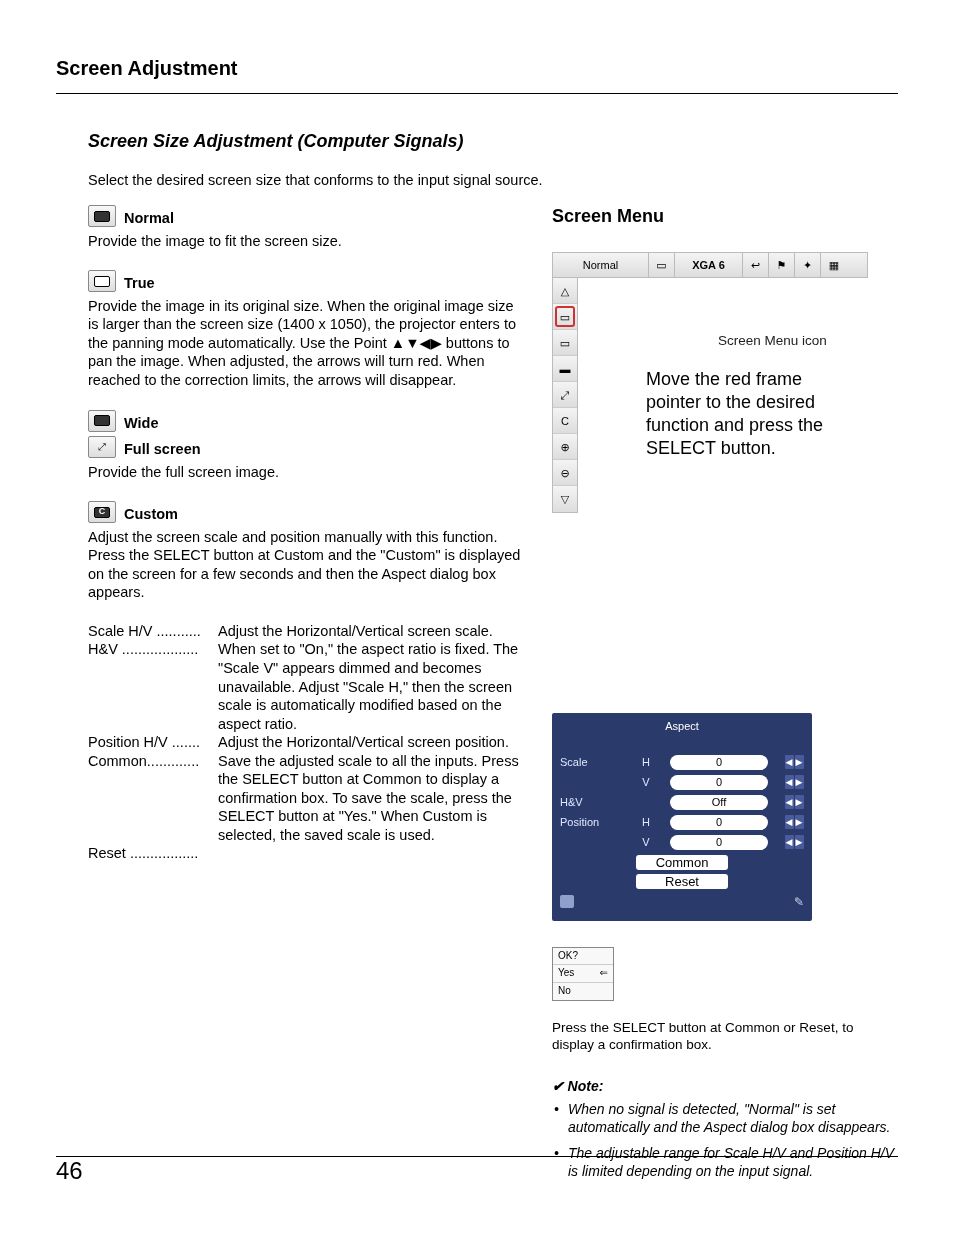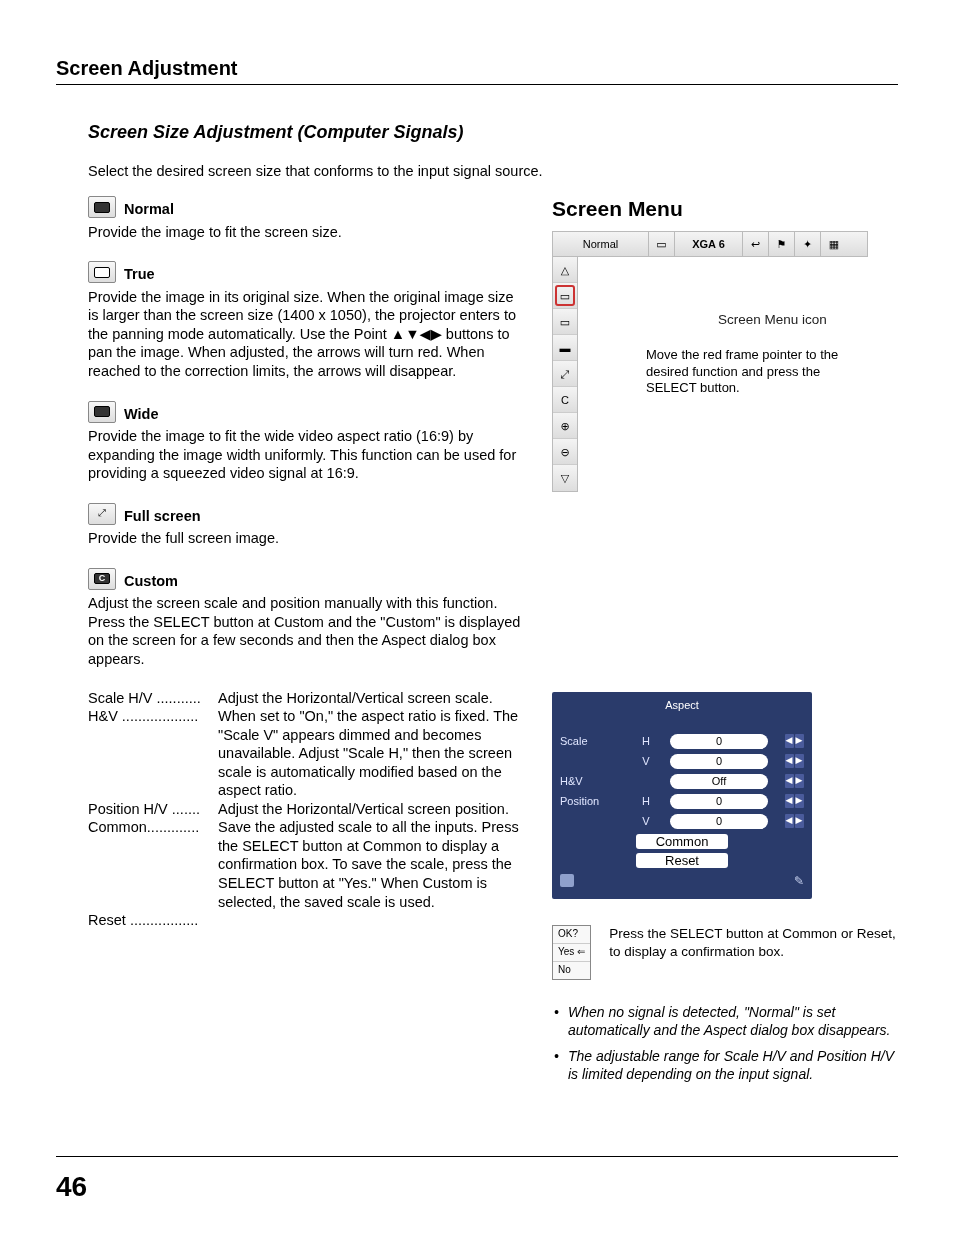--- a/index.html
+++ b/index.html
@@ -15,21 +15,21 @@
   }
   .page {
     padding: 56px 56px 0 56px;
     position: relative;
     height: 100%;
   }
   .header-title {
     font-size: 20px;
     font-weight: bold;
     border-bottom: 1px solid #000;
-    padding-bottom: 2px;
+    padding-bottom: 11px;
     margin-bottom: 36px;
   }
   .section-title {
     font-size: 18px;
     font-weight: bold;
     font-style: italic;
     margin-bottom: 18px;
     margin-left: 32px;
   }
   .intro {
@@ -74,22 +74,22 @@
   .item-desc {
     margin-bottom: 20px;
   }
   .def-list {
     margin-top: 18px;
   }
   .def-row { display: flex; }
   .def-body { flex: 1; padding-left: 2px;}
   .right-title {
     font-weight: bold;
-    font-size: 21px;
-    margin-bottom: 8px;
+    font-size: 18px;
+    margin-bottom: 24px;
   }
   
   .screen-menu {
     position: relative;
     width: 316px;
     margin-bottom: 200px;
   }
   .menu-top {
     height: 26px;
     background: linear-gradient(#f4f4f4,#ddd);
@@ -142,21 +142,21 @@
   .callout1 {
     position:absolute;
     left:140px; top:54px;
     font-size:13.5px;
     color:#222;
   }
   .callout2 {
     position:absolute;
     left:68px; top:90px;
     width: 210px;
-    font-size:13px;
+    font-size:18px;
   }
   
   .aspect {
     width:260px;
     background:#2a3b6b;
     color:#fff;
     font-size:11px;
     padding:6px 8px 10px;
     border-radius:2px;
     margin-bottom:26px;
@@ -178,21 +178,21 @@
   .asp-btn-row { display:flex; justify-content:center; margin-top:4px;}
   .asp-btn {
     background:#fff; color:#000; width:92px;
     text-align:center; border-radius:3px;
     height:15px; line-height:15px; font-size:13px;
   }
   .asp-foot { display:flex; justify-content:space-between; margin-top:6px; font-size:12px; color:#c9d3f0;}
   .asp-foot-icon { width:14px; height:13px; background:#8fa0cc; border-radius:2px;}
   .asp-foot-pen { font-size:12px;}
   
-  .ok-block { display:flex; gap:18px; align-items:flex-start; margin-bottom:24px;}
+  .ok-block { display:flex; gap:18px; align-items:flex-start; margin-bottom:24px;flex-direction:column;}
   .ok-box {
     border:1px solid #888;
     background: #f8f8f8;
     font-size:10px;
     width:62px;
   }
   .ok-row { padding:2px 5px; border-bottom:1px solid #ccc; display:flex; justify-content:space-between; align-items:center;}
   .ok-row:last-child{border-bottom:none;}
   .ok-caption { font-size:13.5px; }
   .note-h {
@@ -210,23 +210,23 @@
     padding-left:16px;
   }
   .note-ul li::before{
     content:"•";
     position:absolute;
     left:2px; top:0;
   }
   .page-number {
     position:absolute;
     left:56px;
-    bottom:30px;
-    font-size:28px;
-    font-weight:bold;
+    bottom:48px;
+    font-size:24px;
+    font-weight:normal;
   }
   .bottom-rule {
     position:absolute;
     left:56px; right:56px;
     bottom:78px;
     border-top:1px solid #000;
   }
 </style>
 </head>
 <body>
@@ -255,21 +255,20 @@
         <span class="item-label">True</span>
       </div>
       <div class="item-desc">Provide the image in its original size. When the original image size is larger than the screen size (1400 x 1050), the projector enters to the panning mode automatically. Use the Point ▲▼◀▶ buttons to pan the image. When adjusted, the arrows will turn red. When reached to the correction limits, the arrows will disappear.</div>
 
       <div class="item">
         <span class="icon-box">
             <span class="icon-inner-screen"></span>
           </span>
         <span class="item-label">Wide</span>
       </div>
-      <div class="item-desc">Provide the image to fit the wide video aspect ratio (16:9) by expanding the image width uniformly. This function can be used for providing a squeezed video signal at 16:9.</div>
 
       <div class="item">
         <span class="icon-box" style="font-size:10px;">⤢</span>
         <span class="item-label">Full screen</span>
       </div>
       <div class="item-desc">Provide the full screen image.</div>
 
       <div class="item">
         <span class="icon-box">
             <span class="icon-inner-screen c">C</span>
@@ -402,20 +401,21 @@
               <span>Yes</span>
               <span>⇐</span>
             </div>
           <div class="ok-row">
               <span>No</span>
             </div>
         </div>
         <div class="ok-caption">Press the SELECT button at Common or Reset, to display a confirmation box.</div>
       </div>
 
+      <div class="note-h">✔ Note:</div>
       <ul class="note-ul">
         <li>When no signal is detected, "Normal" is set automatically and the Aspect dialog box disappears.</li>
         <li>The adjustable range for Scale H/V and Position H/V is limited depending on the input signal.</li>
       </ul>
     </div>
   </div>
 
   <div class="bottom-rule"></div>
   <div class="page-number">46</div>
 </div>

